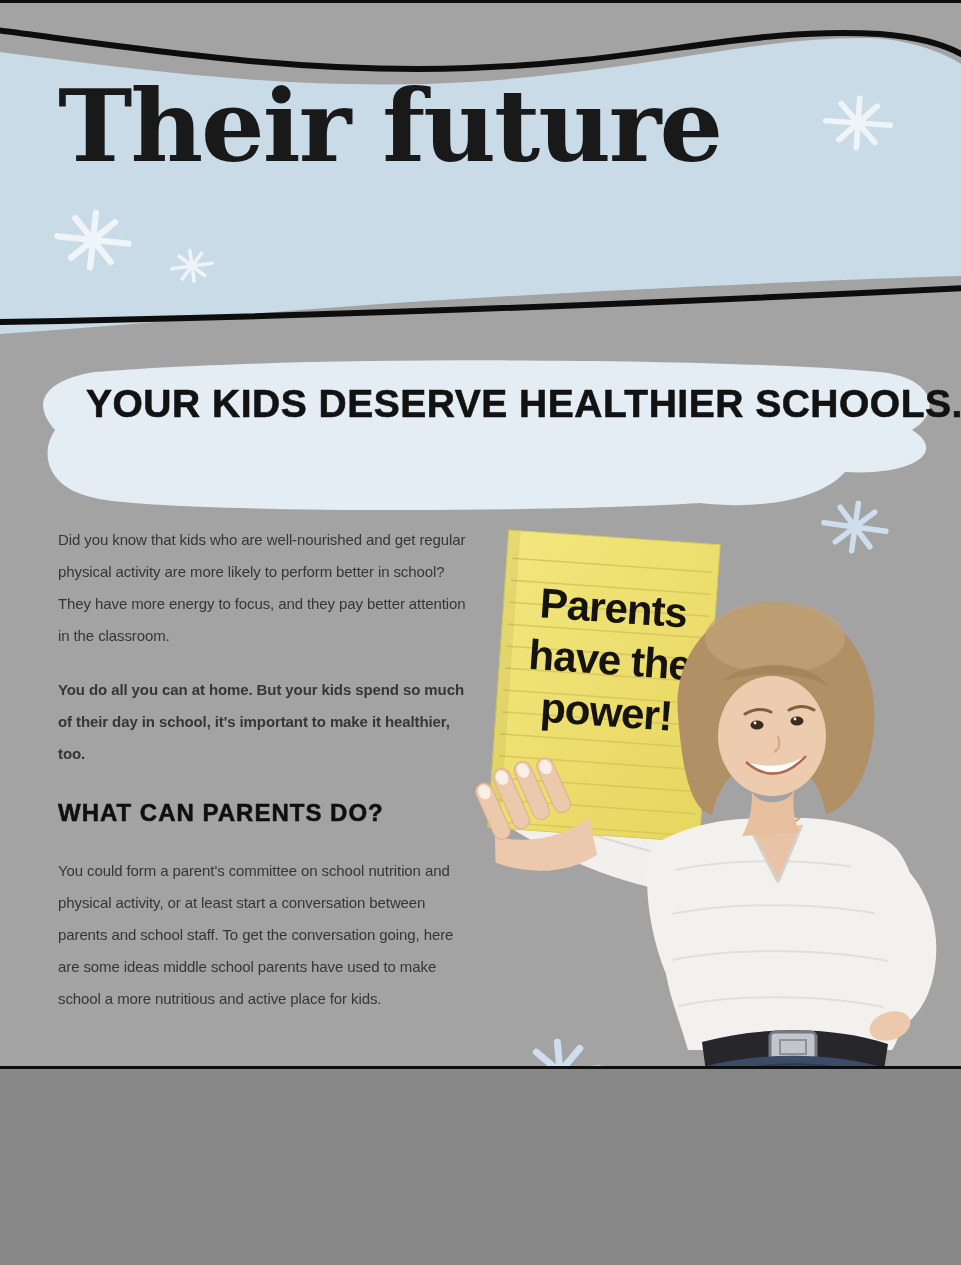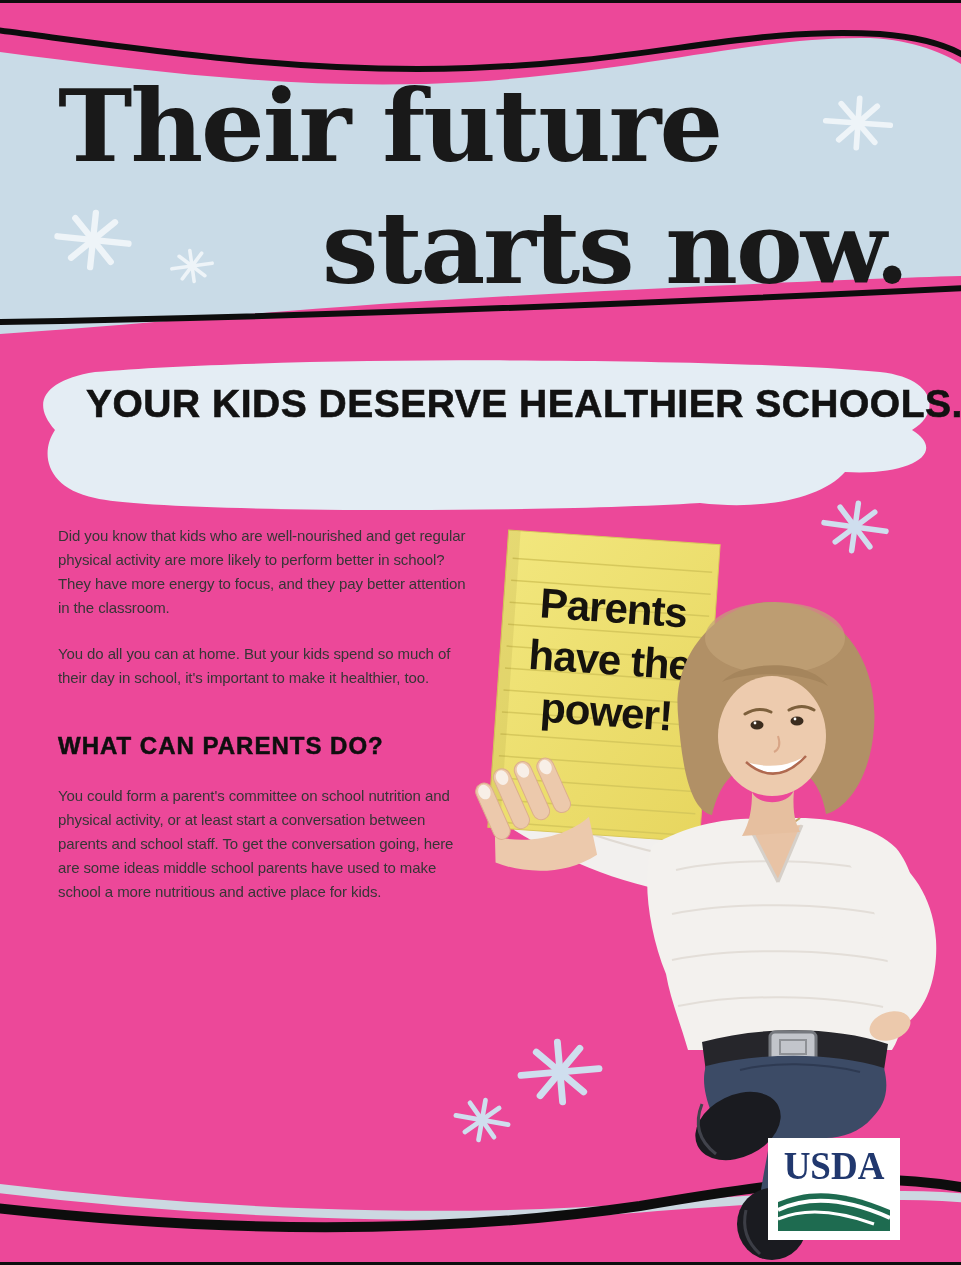--- a/index.html
+++ b/index.html
@@ -1,18 +1,18 @@
 <!DOCTYPE html>
 <html><head>
 <meta charset="utf-8">
 <style>
   html,body{margin:0;padding:0;background:#888;}
   .page{
-    position:relative;width:961px;height:1265px;margin:0 auto;
-    background:#ec4899;overflow:hidden;
+    position:relative;width:961px;height:1069px;margin:0 auto;
+    background:#a3a3a3;overflow:hidden;
     font-family:"Liberation Sans",sans-serif;
   }
   .edge{position:absolute;left:0;right:0;height:3px;background:#0e0e0e;z-index:6;}
   .edge-top{top:0;}
   .edge-bottom{bottom:0;}
   svg.decor{position:absolute;left:0;top:0;z-index:0;}
   svg.photo{position:absolute;left:440px;top:510px;z-index:2;}
 
   .title-line{
     position:absolute;z-index:1;white-space:nowrap;
@@ -25,24 +25,24 @@
   .headline-line{
     position:absolute;z-index:1;white-space:nowrap;
     font-weight:700;font-size:39px;letter-spacing:.5px;color:#121212;margin-left:24px;
     -webkit-text-stroke:.6px #121212;
   }
   #headline1{left:62px;top:382px;}
   #headline2{left:62px;top:430px;}
 
   .body-col{
     position:absolute;z-index:1;left:58px;top:524px;width:420px;
-    font-size:15px;line-height:24px;color:#363636;letter-spacing:-.1px;
+    font-size:15px;line-height:32px;color:#363636;letter-spacing:-.1px;
   }
   .body-col p{margin:0 0 22px 0;}
-  .body-col p.gap-lg{margin-bottom:44px;}
+  .body-col p.gap-lg{margin-bottom:27px;font-weight:bold;}
   .section-heading{
     margin:4px 0 26px 0;
     font-size:24px;font-weight:700;letter-spacing:1px;color:#0f0f0f;
     -webkit-text-stroke:.5px #0f0f0f;
   }
 
   .sign-text{
     font-family:"Liberation Sans",sans-serif;font-weight:bold;
     font-size:42px;letter-spacing:-1px;fill:#16130e;text-anchor:middle;
   }
@@ -95,21 +95,20 @@
     <use href="#ast" transform="translate(560,1072) scale(1.15) rotate(-5)" stroke="#cfdeee"></use>
     <use href="#ast" transform="translate(482,1120) scale(0.78) rotate(10)" stroke="#cfdeee"></use>
 
     <g>
       <path d="M-5,1188 C190,1212 430,1224 640,1208 C790,1196 880,1192 966,1198" fill="none" stroke="#ccd8e1" stroke-width="9"></path>
       <path d="M-5,1208 C210,1232 430,1236 640,1206 C780,1182 868,1170 966,1188" fill="none" stroke="#0d0d0d" stroke-width="10"></path>
     </g>
   </svg>
 
   <div class="title-line" id="title1">Their future</div>
-  <div class="title-line" id="title2">starts now.</div>
 
   <div class="headline-line" id="headline1">YOUR KIDS DESERVE HEALTHIER SCHOOLS.</div>
 
   <div class="body-col">
     <p>Did you know that kids who are well-nourished and get regular physical activity are more likely to perform better in school? They have more energy to focus, and they pay better attention in the classroom.</p>
     <p class="gap-lg">You do all you can at home. But your kids spend so much of their day in school, it's important to make it healthier, too.</p>
     <h2 class="section-heading">WHAT CAN PARENTS DO?</h2>
     <p>You could form a parent's committee on school nutrition and physical activity, or at least start a conversation between parents and school staff. To get the conversation going, here are some ideas middle school parents have used to make school a more nutritious and active place for kids.</p>
   </div>
 

